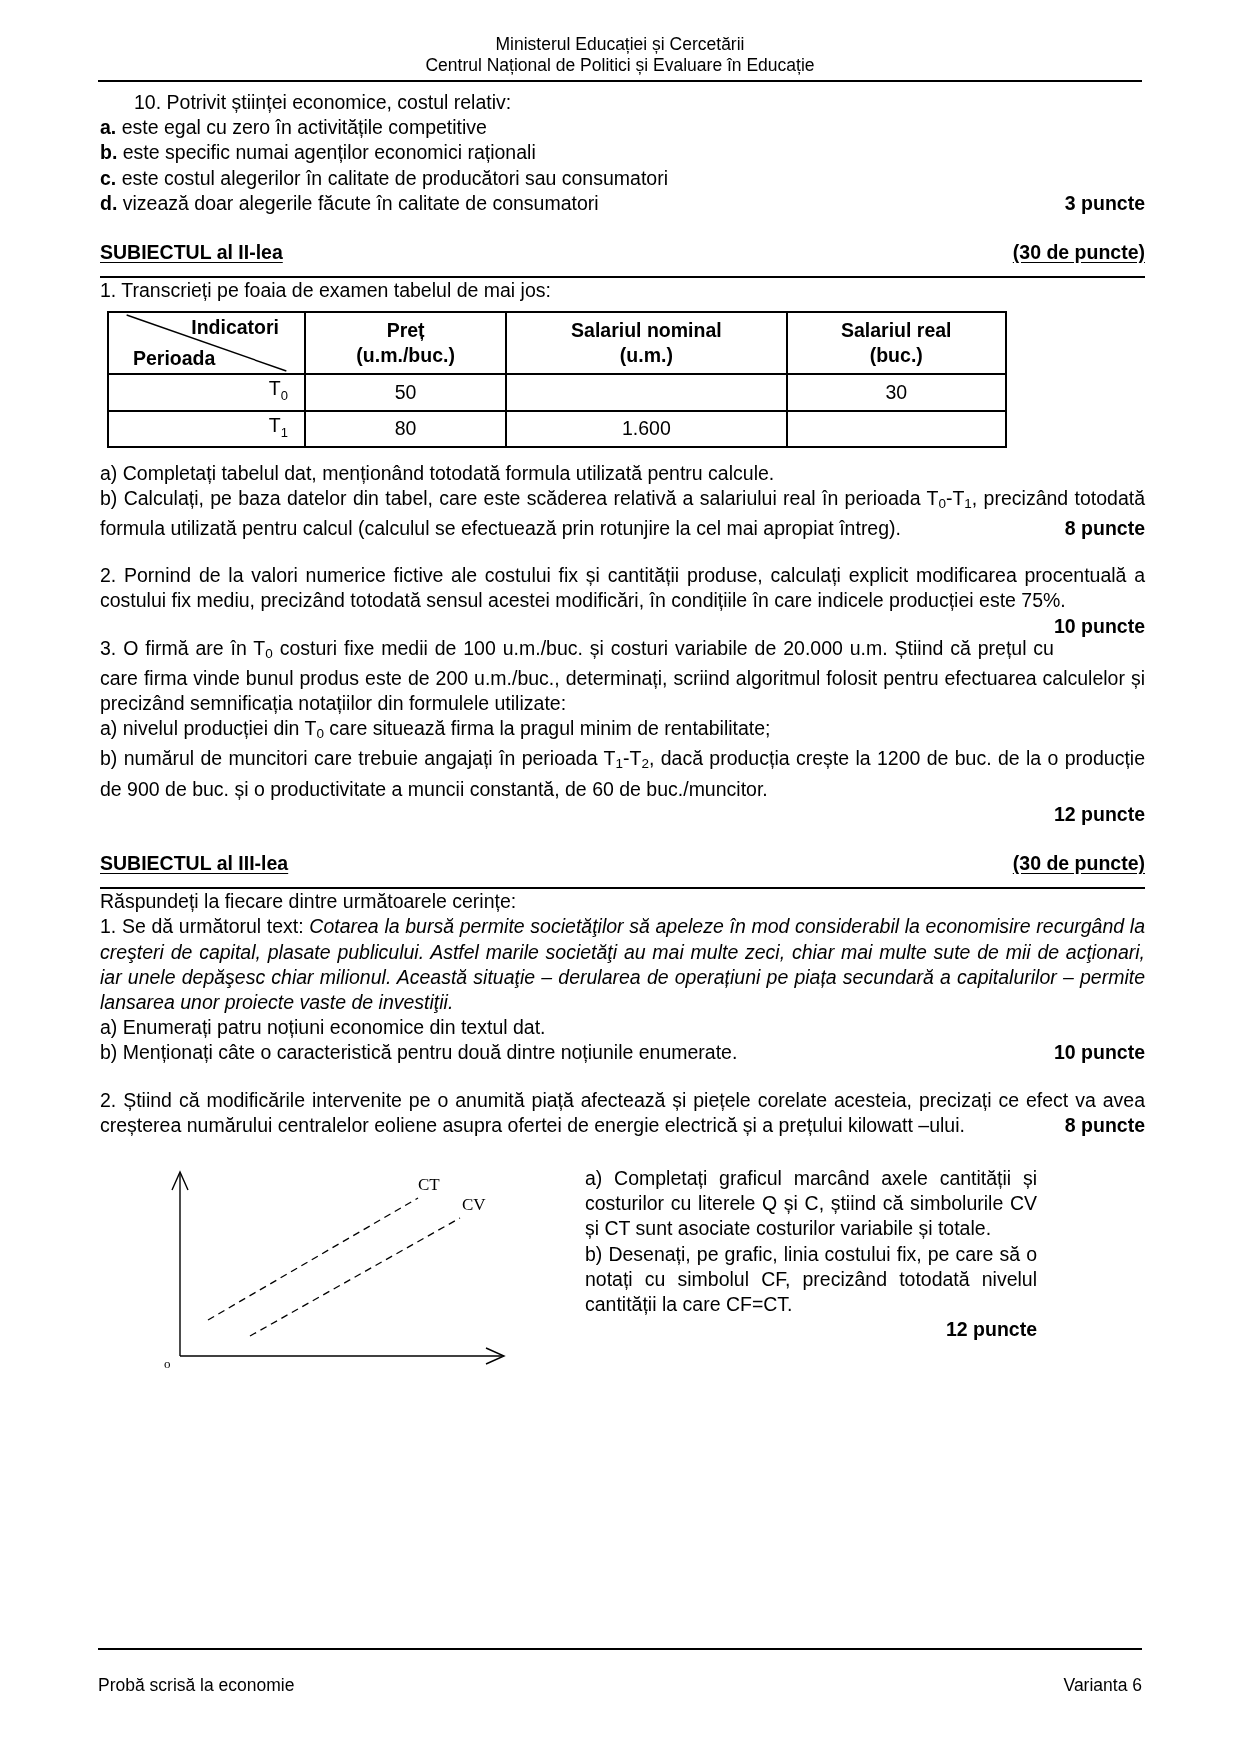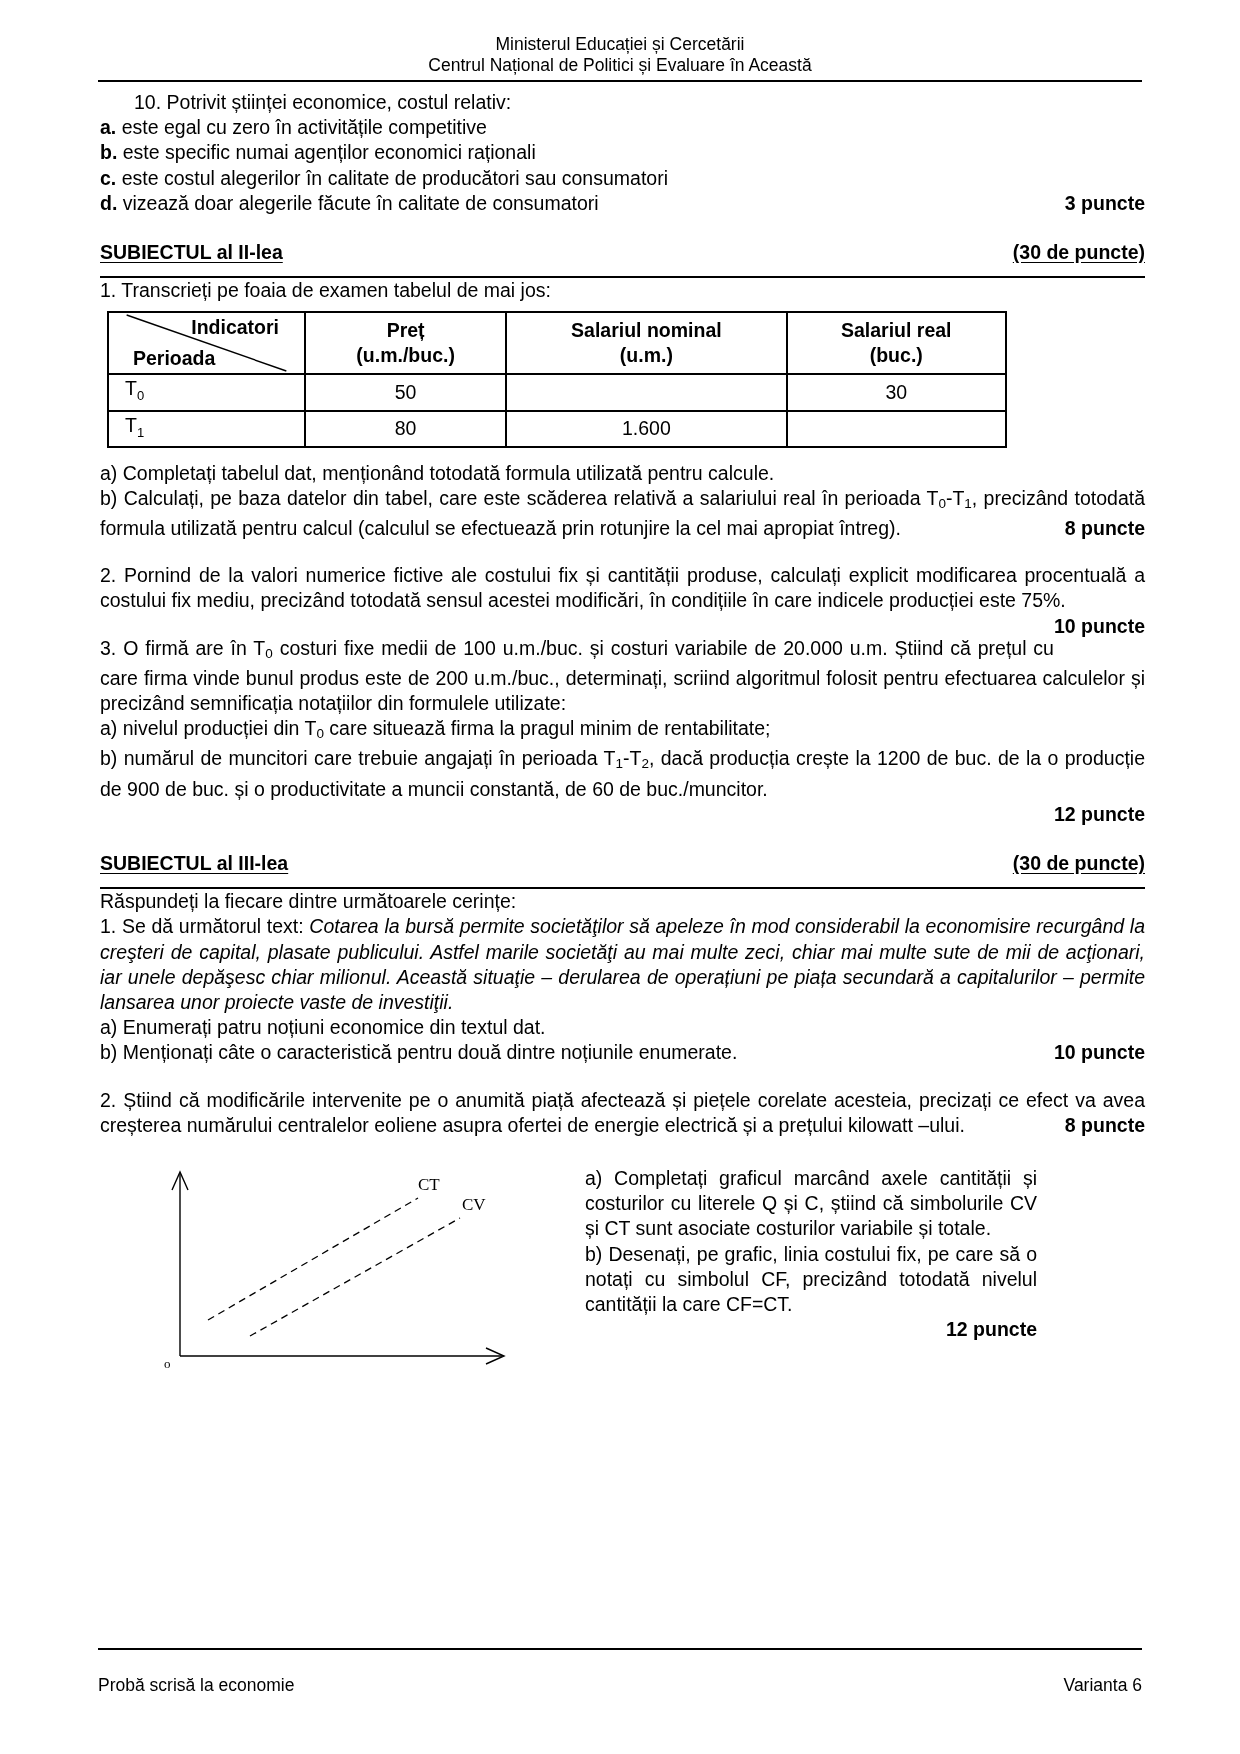--- a/index.html
+++ b/index.html
@@ -99,21 +99,21 @@
     font-weight: bold;
   }
   .corner-per {
     position: absolute; left: 8px; bottom: 1px;
     font-weight: bold;
   }
   .corner-diag {
     position: absolute; left: 0; top: 0; width: 100%; height: 100%;
   }
   td.cell { text-align: center; }
-  td.per { text-align: left; }
+  td.per { text-align: right; }
   .sub { font-size: 13px; vertical-align: sub; }
   .supsub { font-size: 13.5px; vertical-align: -3px; }
 
   
   .graph-wrap {
     position: relative;
     margin-top: 0;
     height: 215px;
   }
   .graph-svg { position: absolute; left: 50px; top: 0; }
@@ -150,21 +150,21 @@
     margin-top: 4px;
   }
 </style>
 </head>
 <body>
 
 <div class="page">
 
   <div class="doc-header">
     <div>Ministerul Educației și Cercetării</div>
-    <div>Centrul Național de Politici și Evaluare în Această</div>
+    <div>Centrul Național de Politici și Evaluare în Educație</div>
   </div>
   <div class="header-rule"></div>
 
   <div class="content">
 
     <div>
       <p class="q-stem">10. Potrivit științei economice, costul relativ:</p>
       <p class="opt">
         <b>a.</b>
         <span>este egal cu zero în activitățile competitive</span>

